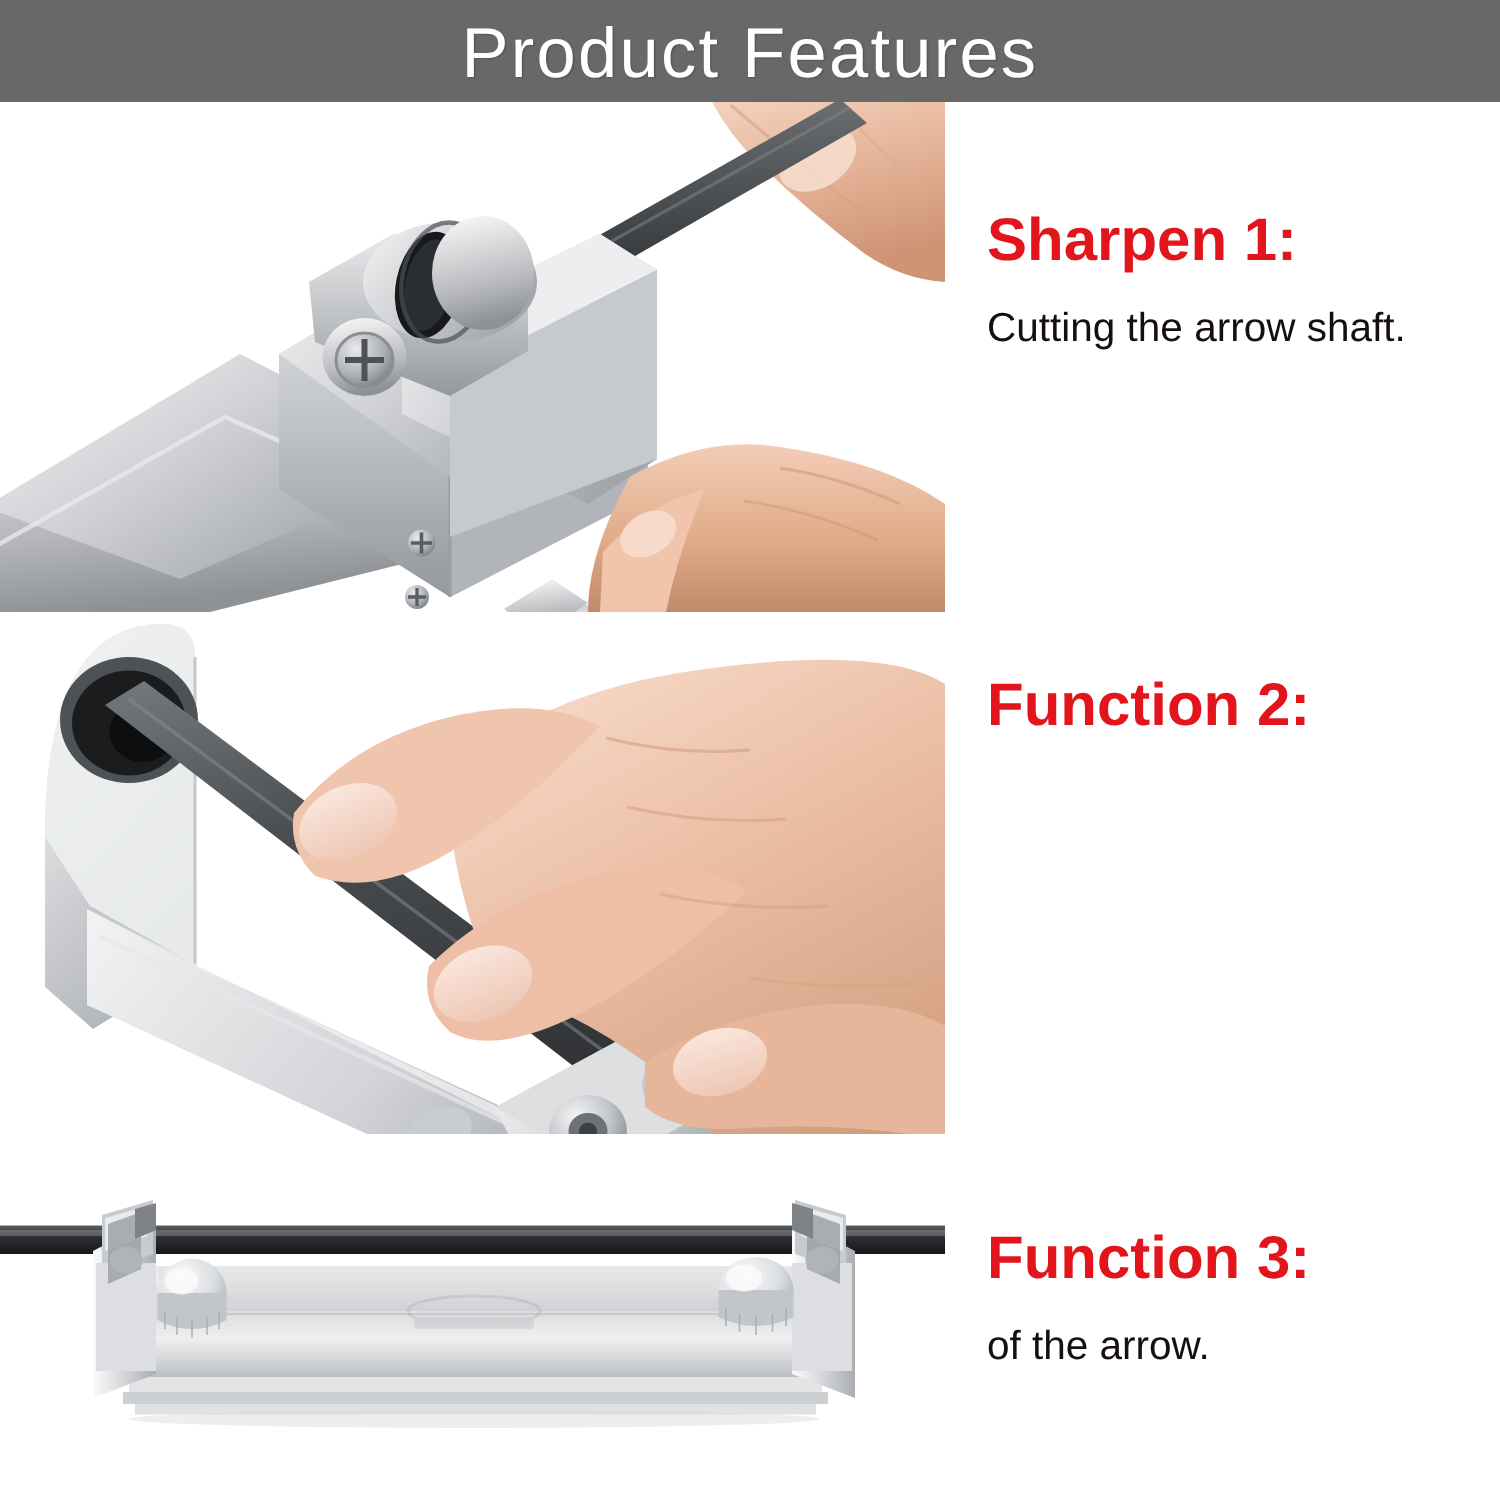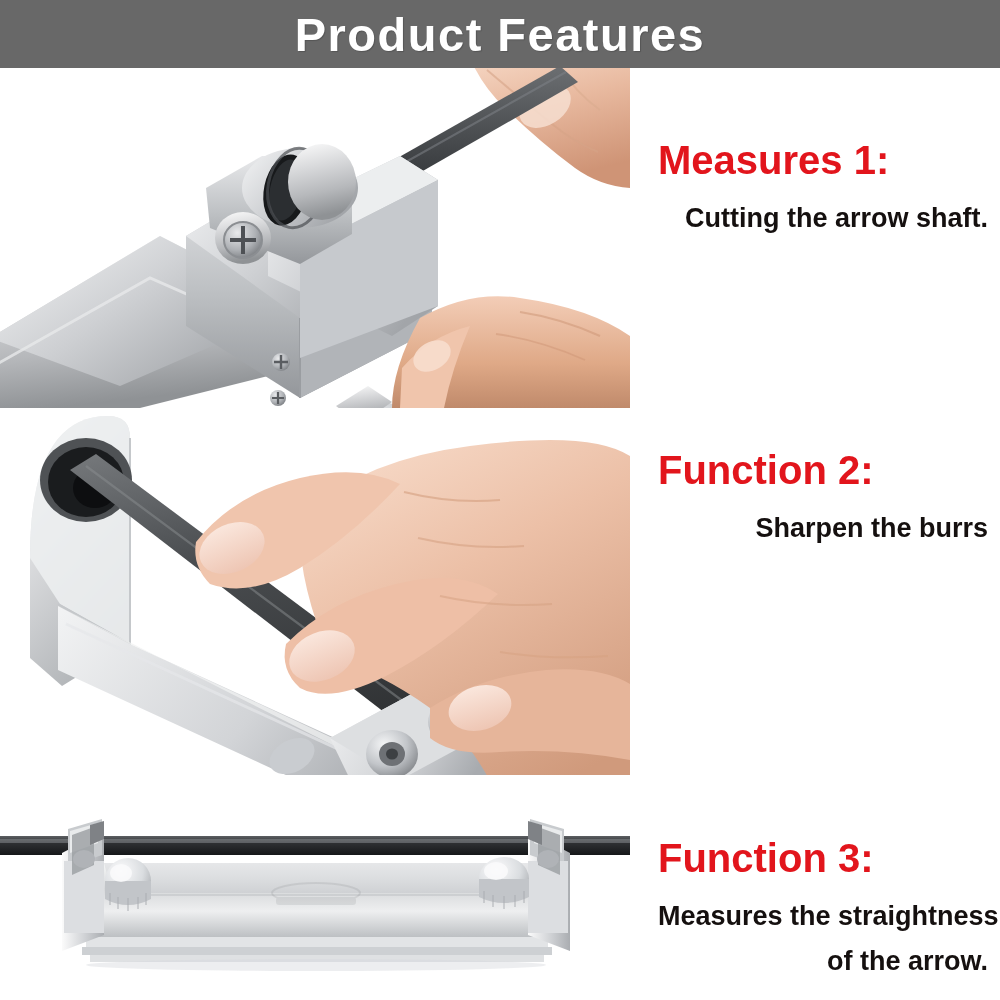--- a/index.html
+++ b/index.html
@@ -21,38 +21,38 @@
     left: 0; top: 0;
     width: 1000px; height: 68px;
     background: #686868;
     display: flex;
     align-items: center;
     justify-content: center;
   }
   #page-title {
     color: #ffffff;
     font-size: 47px;
-    font-weight: bold;
+    font-weight: normal;
     letter-spacing: 1.5px;
     line-height: 1;
     text-shadow: 1px 1px 1px rgba(0,0,0,0.18);
     white-space: nowrap;
   }
 
   
   #content-area {
     position: absolute;
     left: 0; top: 68px;
     width: 1000px; height: 932px;
   }
 
   .feature-row { position: absolute; left: 0; width: 1000px; }
   #feature-row-1 { top: 0px;   height: 340px; }
   #feature-row-2 { top: 340px; height: 392px; }
-  #feature-row-3 { top: 707px; height: 200px; }
+  #feature-row-3 { top: 688px; height: 200px; }
 
   .photo-panel {
     position: absolute;
     left: 0; top: 0;
     width: 630px; height: 100%;
     overflow: hidden;
     background: #ffffff;
   }
   .photo-panel svg { display: block; width: 100%; height: 100%; }
 
@@ -65,24 +65,23 @@
     color: #E2151C;
     font-size: 40px;
     font-weight: bold;
     line-height: 1;
     white-space: nowrap;
   }
   .feature-body { margin-top: 16px; }
   .feature-line {
     color: #15100f;
     font-size: 27px;
-    font-weight: bold;
+    font-weight: normal;
     line-height: 45px;
     white-space: nowrap;
-    text-align: right;
   }
   #feature-row-1 .text-panel { padding-top: 72px; }
   #feature-row-2 .text-panel { padding-top: 42px; }
   #feature-row-3 .text-panel { padding-top: 63px; }
 </style>
 </head>
 <body>
 
 <div id="header-banner">
   <div id="page-title">Product Features</div>
@@ -208,21 +207,21 @@
           <path d="M420 250 Q470 222 520 230 Q590 240 630 268 L630 340 L392 340 Q392 300 420 250 Z" fill="url(#skin1b)"></path>
           <path d="M402 300 Q430 268 470 258 Q452 300 444 340 L400 340 Z" fill="#f0c5ac"></path>
           <ellipse cx="432" cy="288" rx="20" ry="14" transform="rotate(-30 432 288)" fill="#f7ddcd" opacity="0.9"></ellipse>
           <path d="M520 244 Q560 250 600 268" fill="none" stroke="#cc9374" stroke-width="2" opacity="0.5"></path>
           <path d="M496 266 Q540 272 585 292" fill="none" stroke="#cc9374" stroke-width="1.8" opacity="0.45"></path>
         </g>
       </svg>
     </div>
 
     <div class="text-panel">
-      <div class="feature-heading">Measures 1:</div>
+      <div class="feature-heading">Sharpen 1:</div>
       <div class="feature-body">
         <div class="feature-line">Cutting the arrow shaft.</div>
       </div>
     </div>
   </div>
 
   <div class="feature-row" id="feature-row-2">
 
     <div class="photo-panel">
       <svg viewBox="0 0 630 392" preserveAspectRatio="xMidYMid slice">
@@ -312,21 +311,20 @@
           <path d="M418 130 Q470 142 524 138" fill="none" stroke="#d49f7f" stroke-width="2" opacity="0.55"></path>
           <path d="M440 188 Q494 200 552 196" fill="none" stroke="#d49f7f" stroke-width="2" opacity="0.5"></path>
           <path d="M500 244 Q552 252 608 248" fill="none" stroke="#d49f7f" stroke-width="2" opacity="0.45"></path>
         </g>
       </svg>
     </div>
 
     <div class="text-panel">
       <div class="feature-heading">Function 2:</div>
       <div class="feature-body">
-        <div class="feature-line">Sharpen the burrs</div>
       </div>
     </div>
   </div>
 
   <div class="feature-row" id="feature-row-3">
 
     <div class="photo-panel">
       <svg viewBox="0 0 630 200" preserveAspectRatio="xMidYMid slice">
         <defs>
           <linearGradient id="alu3top" x1="0" y1="0" x2="0" y2="1">
@@ -416,19 +414,18 @@
           <ellipse cx="496" cy="96" rx="12" ry="9" fill="#fafafb" opacity="0.85"></ellipse>
         </g>
 
         <ellipse cx="316" cy="190" rx="230" ry="6" fill="#d8dade" opacity="0.45"></ellipse>
       </svg>
     </div>
 
     <div class="text-panel">
       <div class="feature-heading">Function 3:</div>
       <div class="feature-body">
-        <div class="feature-line">Measures the straightness</div>
         <div class="feature-line">of the arrow.</div>
       </div>
     </div>
   </div>
 
 </div>
 
 </body></html>

